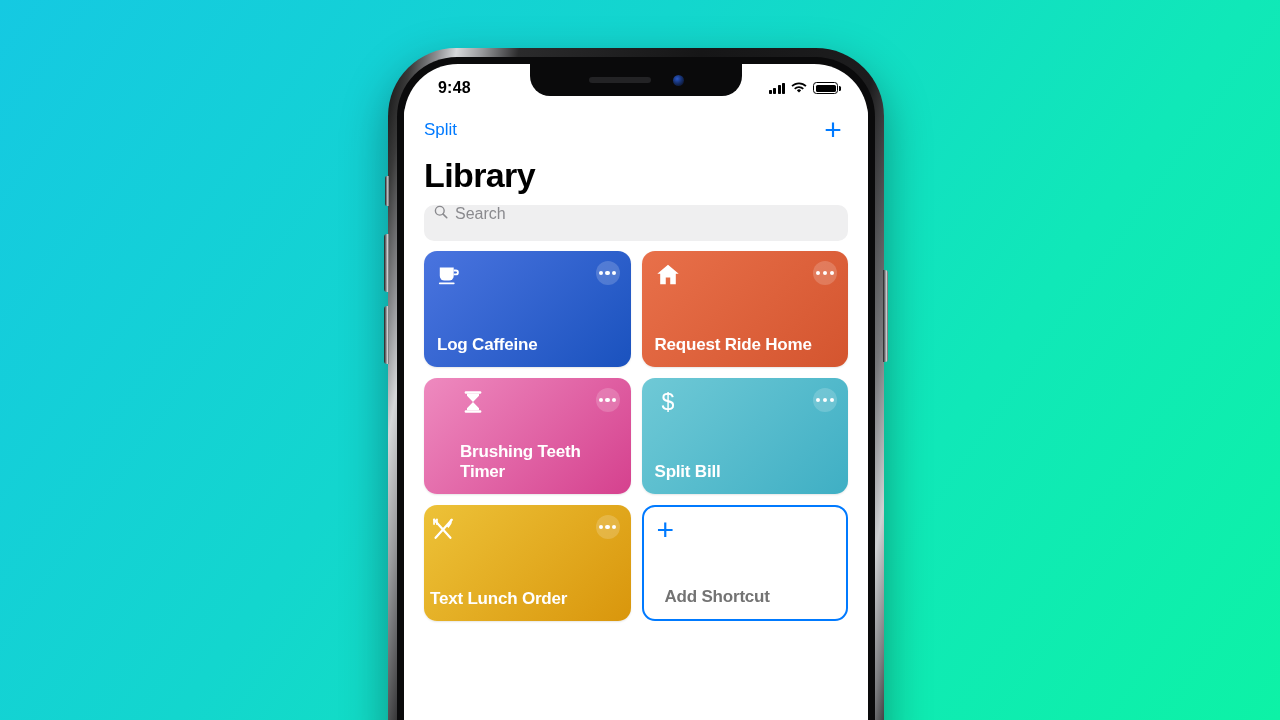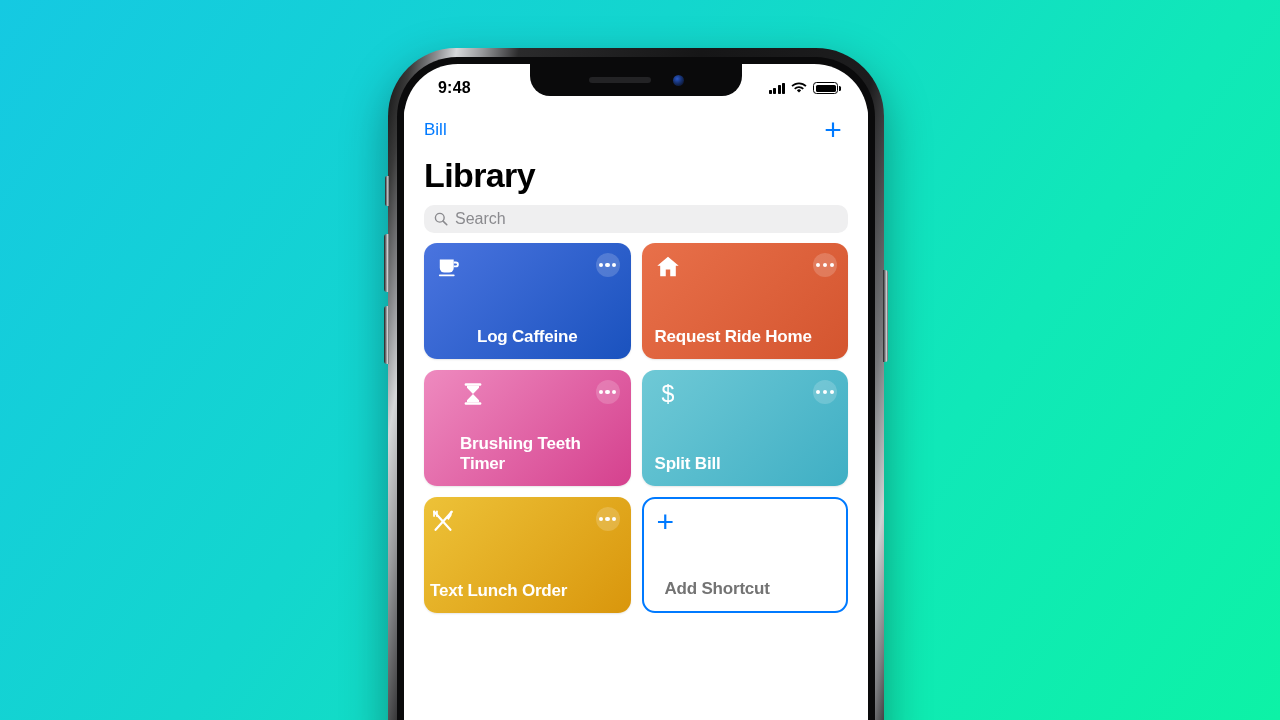--- a/index.html
+++ b/index.html
@@ -94,22 +94,22 @@
   #edit-button { font-size: 17px; color: #007AFF; cursor: pointer; }
   #add-button {
     color: #007AFF; font-size: 30px; font-weight: 300; line-height: 1;
     cursor: pointer; width: 30px; text-align: center;
   }
 
   #page-title { padding: 4px 20px 10px; font-size: 34px; font-weight: bold; color: #000; letter-spacing: -0.6px; }
 
   #search-wrap { padding: 0 20px 10px; }
   #search-bar {
-    height: 28px; background: #EFEFF0; border-radius: 10px;
-    display: flex; align-items: center; gap: 7px; padding: 0 10px;
+    height: 36px; background: #EFEFF0; border-radius: 10px;
+    display: flex; align-items: flex-start; gap: 7px; padding: 0 10px;
   }
   #search-icon { width: 14px; height: 14px; flex: none; }
   #search-input {
     border: none; background: transparent; outline: none;
     font-family: "Liberation Sans", sans-serif; font-size: 16px; color: #111; width: 100%;
   }
   #search-input::placeholder { color: #8A8A8E; }
 
   
   #grid {
@@ -179,39 +179,39 @@
             </svg>
             <div id="battery">
               <div id="battery-fill"></div>
             </div>
           </div>
         </div>
 
         <div id="app">
 
           <div id="nav-bar">
-            <div id="edit-button">Bill</div>
+            <div id="edit-button">Split</div>
             <div id="add-button">+</div>
           </div>
 
           <div id="page-title">Library</div>
 
           <div id="search-wrap">
             <div id="search-bar">
               <svg id="search-icon" viewBox="0 0 16 16">
                 <circle cx="6.6" cy="6.6" r="5" fill="none" stroke="#8A8A8E" stroke-width="1.6"></circle>
                 <line x1="10.4" y1="10.4" x2="14.6" y2="14.6" stroke="#8A8A8E" stroke-width="1.8" stroke-linecap="round"></line>
               </svg>
               <input id="search-input" type="text" placeholder="Search" style="">
             </div>
           </div>
 
           <div id="grid">
 
-            <div class="card" id="card-0" style="background: linear-gradient(135deg, rgb(74, 116, 223) 0%, rgb(26, 82, 190) 100%); text-align: center;">
+            <div class="card" id="card-0" style="background: linear-gradient(135deg, rgb(74, 116, 223) 0%, rgb(26, 82, 190) 100%);">
               <svg class="card-icon" viewBox="0 0 28 28">
                 <path d="M3 6h15v9a5 5 0 0 1-5 5H8a5 5 0 0 1-5-5V6z" fill="#fff"></path>
                 <path d="M18 8.2h2.4a3.1 3.1 0 0 1 0 6.2H18v-2h2.4a1.1 1.1 0 0 0 0-2.2H18v-2z" fill="#fff"></path>
                 <rect x="2" y="22" width="17" height="2" rx="1" fill="#fff"></rect>
               </svg>
               <div class="card-menu">
                 <span></span>
                   <span></span>
                   <span></span>
               </div>

